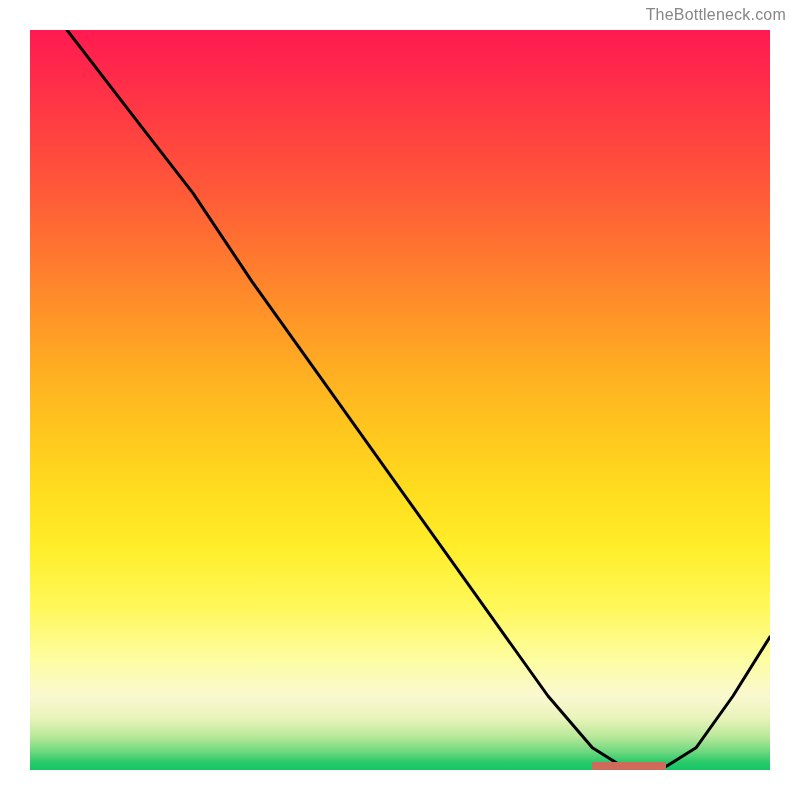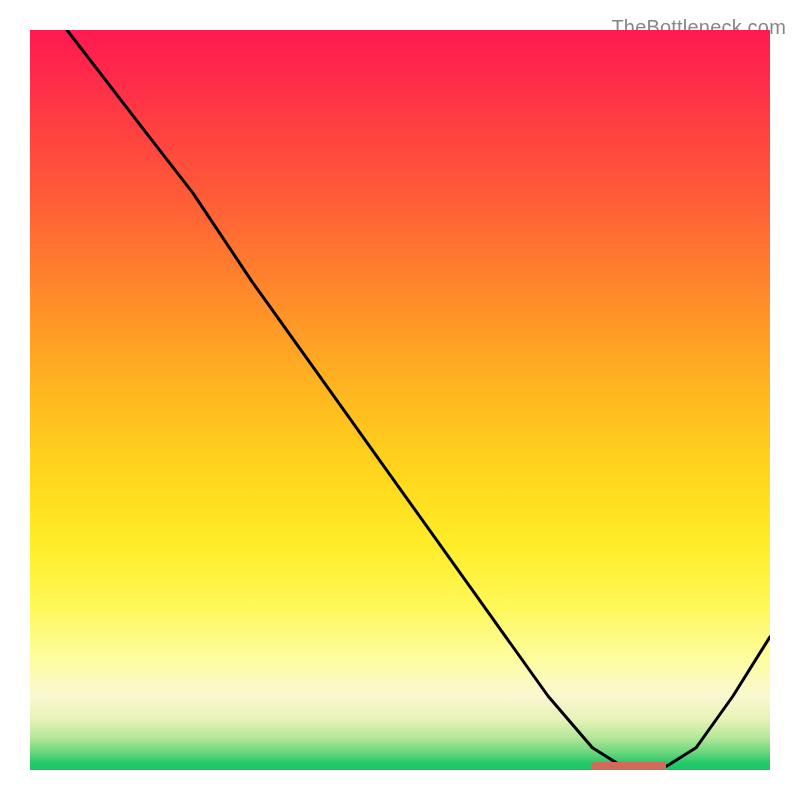--- a/index.html
+++ b/index.html
@@ -3,25 +3,24 @@
 <meta charset="utf-8">
 <style>
   * { margin: 0; padding: 0; box-sizing: border-box; }
   html, body { width: 800px; height: 800px; overflow: hidden; background: #fff; }
   .container { position: relative; width: 800px; height: 800px; }
   .watermark {
     position: absolute;
     top: 6px;
     right: 14px;
     font-family: Arial, Helvetica, sans-serif;
-    font-size: 20px;
+    font-size: 16px;
     color: #868686;
     font-weight: 500;
     letter-spacing: 0.2px;
-    margin-top: 10px;
   }
   .plot-area {
     position: absolute;
     left: 30px;
     top: 30px;
     width: 740px;
     height: 740px;
     overflow: hidden;
   }
   .gradient-bg {

